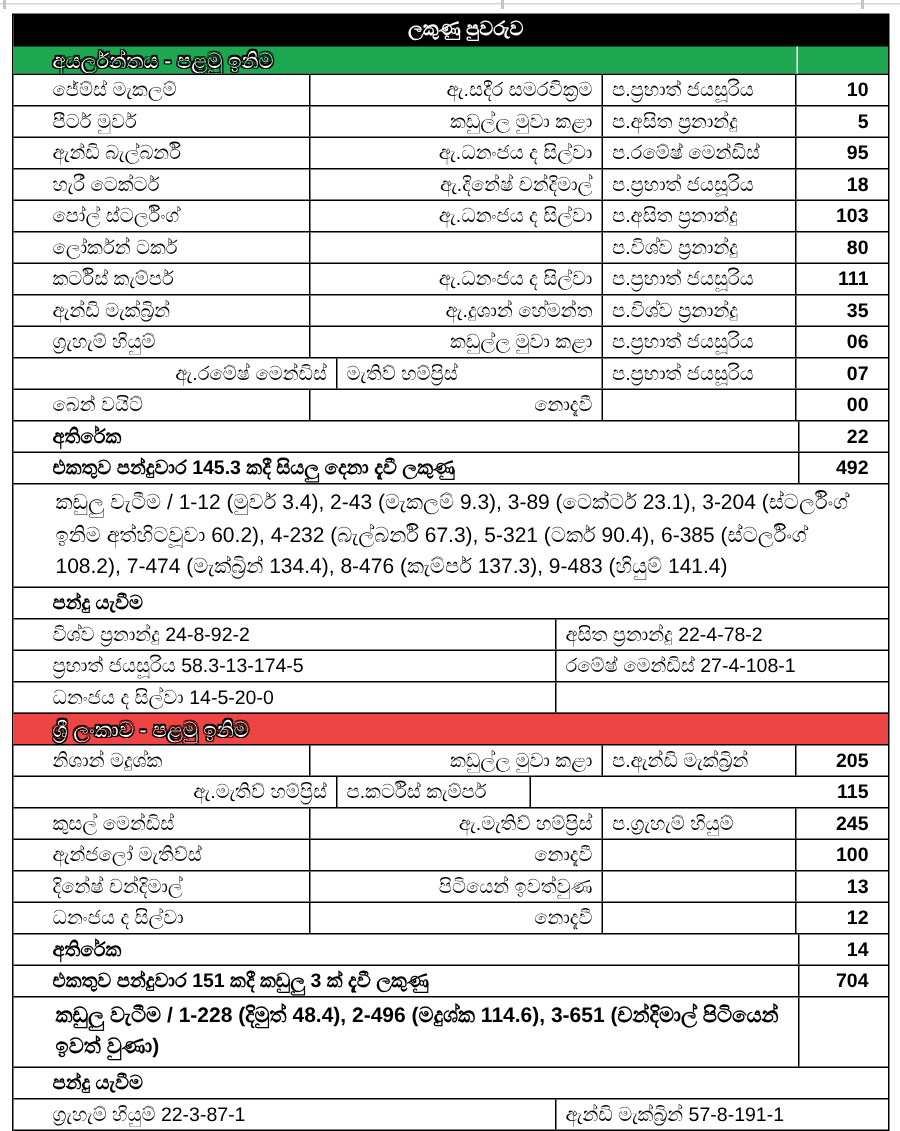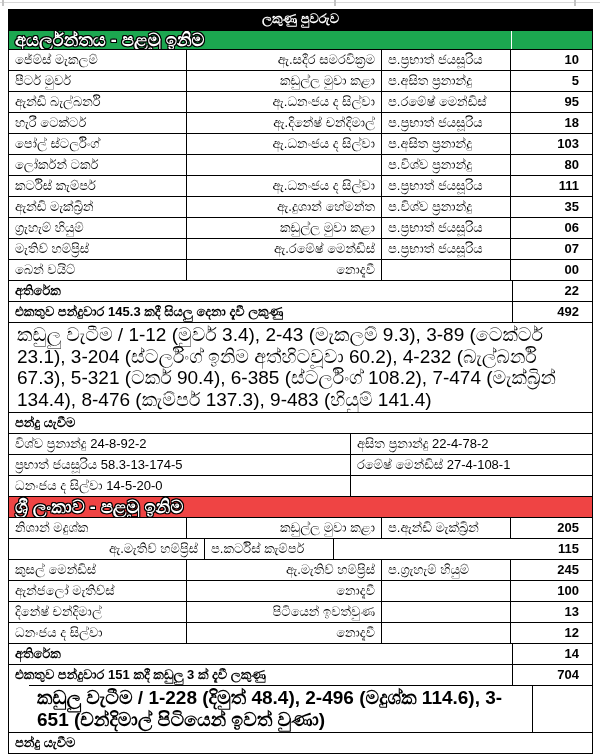--- a/index.html
+++ b/index.html
@@ -8,53 +8,53 @@
     font-family:"Liberation Sans","DejaVu Sans",sans-serif;color:#000;
     -webkit-font-smoothing:antialiased;
   }
   .artifact-line{position:absolute;top:2px;left:0;width:600px;height:1px;background:#d8d8d8;}
   .artifact-tick{position:absolute;top:0;width:2px;height:6px;background:#c4c4c4;}
 
   .scoreboard{
     position:absolute;left:8px;top:9px;width:585px;
     border:1px solid #000;box-sizing:border-box;background:#fff;
   }
-  .row{display:flex;border-top:1px solid #000;align-items:stretch;}
+  .row{display:flex;border-top:1px solid #000;align-items:stretch;padding-left:20px;}
   .row:first-child{border-top:none;}
   .cell{
     box-sizing:border-box;padding:0 6px;font-size:13px;line-height:20px;
     white-space:nowrap;overflow:hidden;
   }
   .cell + .cell{border-left:1px solid #000;}
   .c1{width:177px;}
   .c2{width:195px;text-align:right;}
   .c3{width:129px;}
   .c4{flex:1;text-align:right;padding-right:13px;font-weight:bold;}
   .cmerge{width:503px;}       
   .bowl-l{width:341px;}
   .bowl-r{flex:1;}
 
   .title-bar{
     background:#000;color:#fff;font-weight:bold;text-align:center;
     font-size:14px;line-height:17px;height:17px;
   }
   .team-bar{height:18px;}
   .team-bar .cell{
-    color:#fff;font-weight:bold;font-size:18px;line-height:18px;
+    color:#fff;font-weight:normal;font-size:14px;line-height:18px;
     text-shadow:-1px 0 #000,1px 0 #000,0 -1px #000,0 1px #000,
                 -1px -1px #000,1px 1px #000,-1px 1px #000,1px -1px #000;
   }
   .green{background:#1ca750;}
   .blue{background:#ef4444;}
   .team-bar .cell + .cell{border-left:1px solid #fff;}
 
   .bold{font-weight:bold;}
-  .fow{white-space:normal;line-height:21.5px;padding:1px 8px 2px 8px;font-size:19px;}
+  .fow{white-space:normal;line-height:21.5px;padding:1px 8px 2px 8px;font-size:14px;}
   .row-fow1{min-height:66px;}
-  .row-fow2{min-height:42px;margin-left:20px;}
+  .row-fow2{min-height:42px;}
   .row-std{min-height:20px;}
 </style>
 </head>
 <body>
 
 <div class="artifact-line"></div>
 <div class="artifact-tick" style="left:2px"></div>
 <div class="artifact-tick" style="left:334px"></div>
 <div class="artifact-tick" style="left:574px"></div>
 
@@ -117,22 +117,22 @@
     <div class="cell c3">ප.විශ්ව ප්‍රනාන්දු</div>
     <div class="cell c4">35</div>
   </div>
   <div class="row row-std">
     <div class="cell c1">ග්‍රැහැම් හියුම්</div>
     <div class="cell c2">කඩුල්ල මුවා කළා</div>
     <div class="cell c3">ප.ප්‍රභාත් ජයසූරිය</div>
     <div class="cell c4">06</div>
   </div>
   <div class="row row-std">
+    <div class="cell c2">ඇ.රමේෂ් මෙන්ඩිස්</div>
     <div class="cell c1">මැතිව් හම්ප්‍රිස්</div>
-    <div class="cell c2">ඇ.රමේෂ් මෙන්ඩිස්</div>
     <div class="cell c3">ප.ප්‍රභාත් ජයසූරිය</div>
     <div class="cell c4">07</div>
   </div>
   <div class="row row-std">
     <div class="cell c1">බෙන් වයිට්</div>
     <div class="cell c2">නොදැවී</div>
     <div class="cell c3"></div>
     <div class="cell c4">00</div>
   </div>
 

